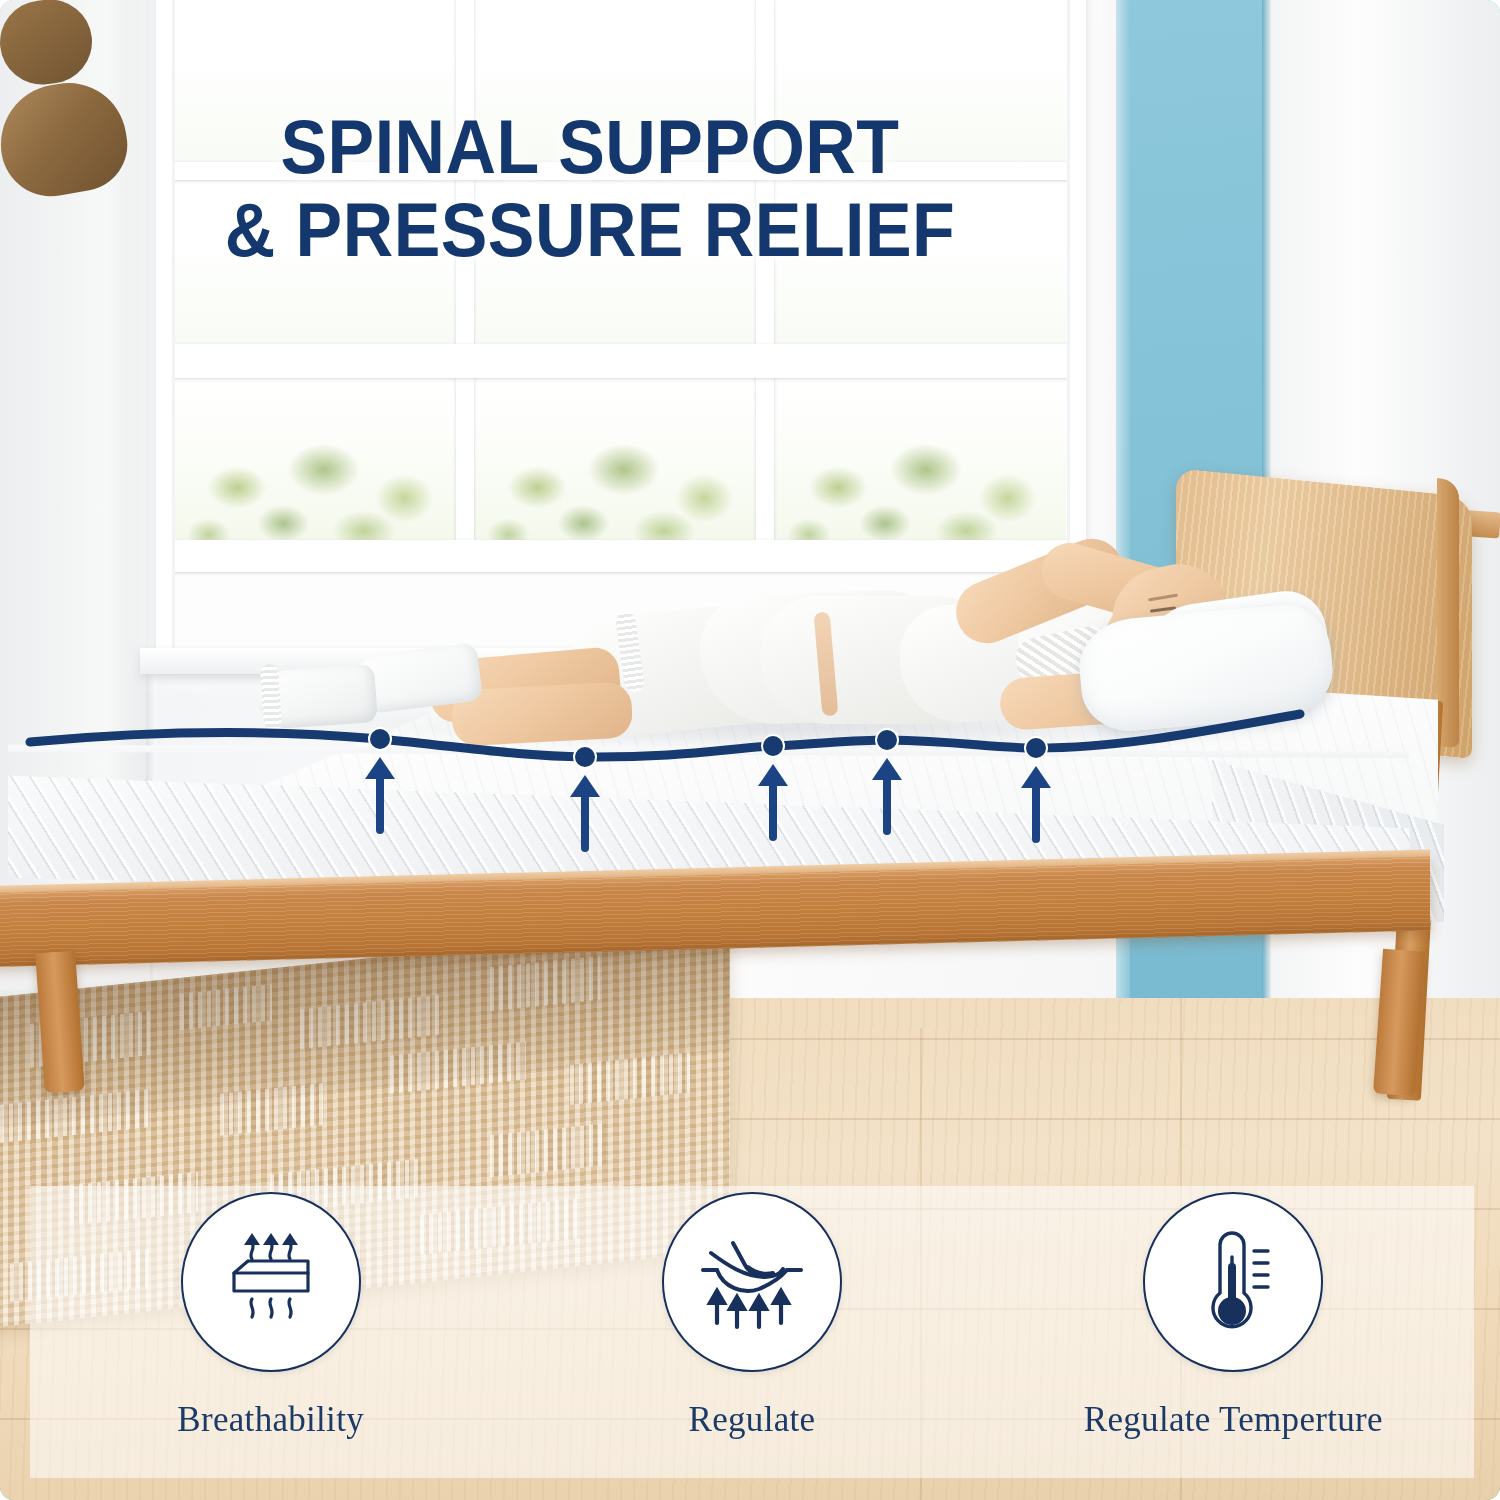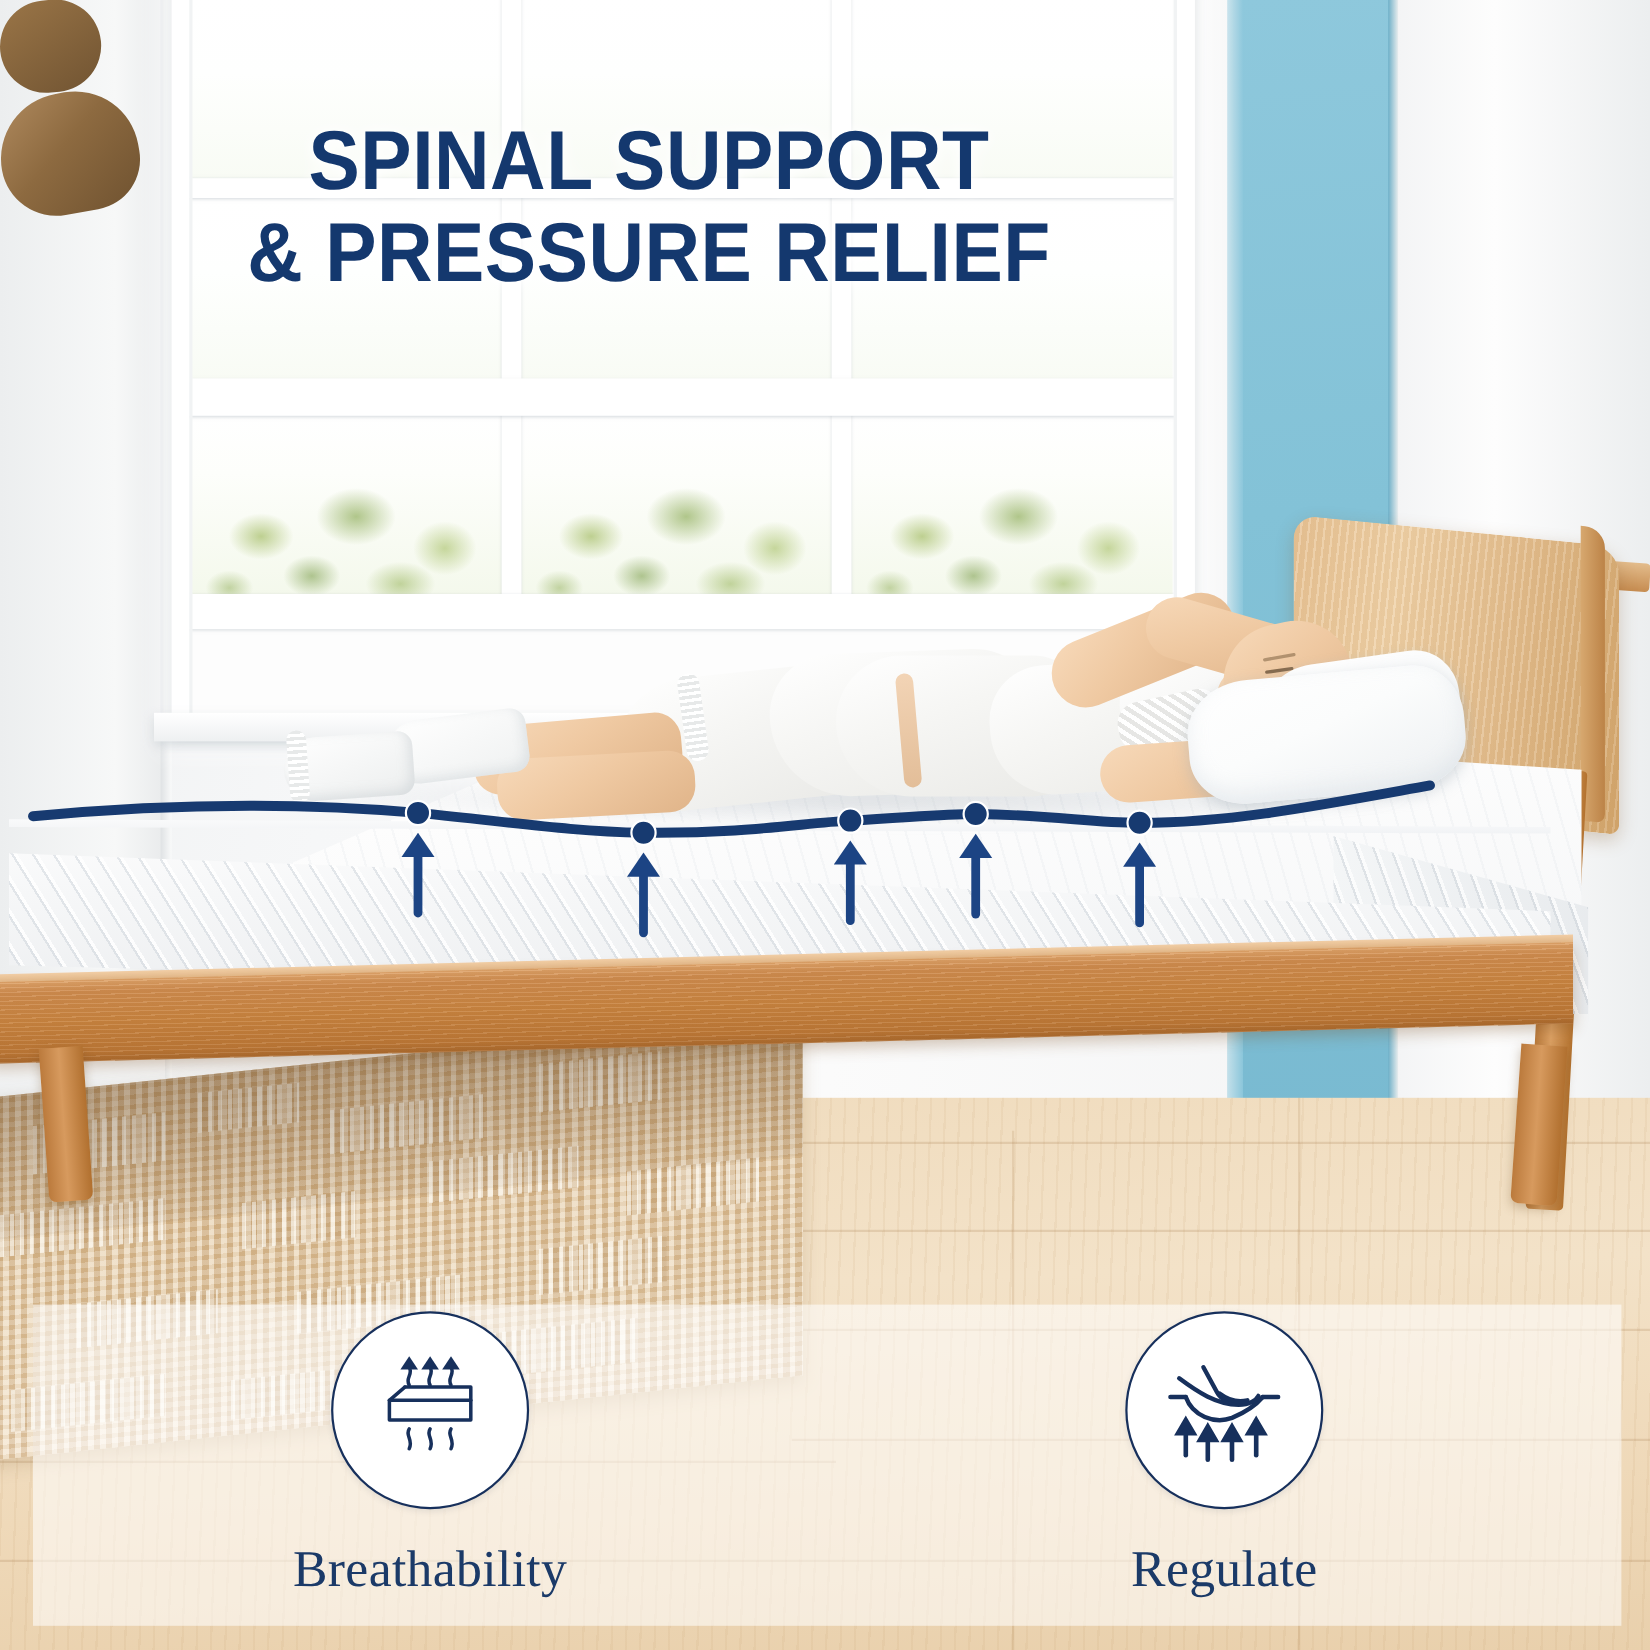--- a/index.html
+++ b/index.html
@@ -1,20 +1,21 @@
 <!DOCTYPE html>
 <html><head>
 <meta charset="utf-8">
 <style>
   html,body{margin:0;padding:0;background:#fff;}
   body{font-family:"Liberation Sans",sans-serif;}
 
   #stage{
     position:relative;width:1500px;height:1500px;overflow:hidden;
     background:#14b8a6;
+    border-radius:14px;
   }
 
   
   .wall-base{
     position:absolute;left:0;top:0;width:1500px;height:1040px;
     background:linear-gradient(100deg,#eef0f1 0%,#f6f7f8 25%,#fbfbfb 55%,#f0f1f2 100%);
   }
   .wall-left-panel{
     position:absolute;left:0;top:0;width:150px;height:1000px;
     background:linear-gradient(90deg,#eceeef 0%,#f7f8f8 70%,#e9ebec 100%);
@@ -410,21 +411,21 @@
   .feat-circle{
     width:176px;height:176px;border-radius:50%;
     background:#ffffff;
     border:2px solid #17305c;
     display:flex;align-items:center;justify-content:center;
     box-shadow:0 2px 6px rgba(90,100,115,.14);
   }
   .feat-label{
     margin-top:28px;
     font-family:"Liberation Serif",serif;
-    font-size:47px;
+    font-size:35px;
     color:#1b3a68;
     letter-spacing:.3px;
     white-space:nowrap;
   }
 </style>
 </head>
 <body>
 
 <div id="stage">
 
@@ -624,16 +625,33 @@
             <line x1="66" y1="104" x2="66" y2="80"></line>
               <path d="M66 74 L73 86 L59 86 Z"></path>
             <line x1="88" y1="100" x2="88" y2="74"></line>
               <path d="M88 68 L95 80 L81 80 Z"></path>
           </g>
         </svg>
       </div>
       <div class="feat-label">Regulate</div>
     </div>
 
+    <div class="feat">
+      <div class="feat-circle">
+        <svg width="118" height="118" viewBox="0 0 118 118">
+          <g fill="none" stroke="#17305c" stroke-width="3.4" stroke-linecap="round">
+            <path d="M46 22 a12 12 0 0 1 24 0 L70 70 a19 19 0 1 1 -24 0 Z"></path>
+            <line x1="58" y1="34" x2="58" y2="76"></line>
+            <line x1="80" y1="28" x2="94" y2="28"></line>
+            <line x1="80" y1="40" x2="94" y2="40"></line>
+            <line x1="80" y1="52" x2="94" y2="52"></line>
+            <line x1="80" y1="64" x2="94" y2="64"></line>
+          </g>
+          <circle cx="58" cy="88" r="14" fill="#17305c"></circle>
+          <rect x="54" y="40" width="8" height="50" rx="4" fill="#17305c"></rect>
+        </svg>
+      </div>
+      <div class="feat-label">Regulate Temperture</div>
+    </div>
 
 
   </div>
 </div>
 
 </body></html>

